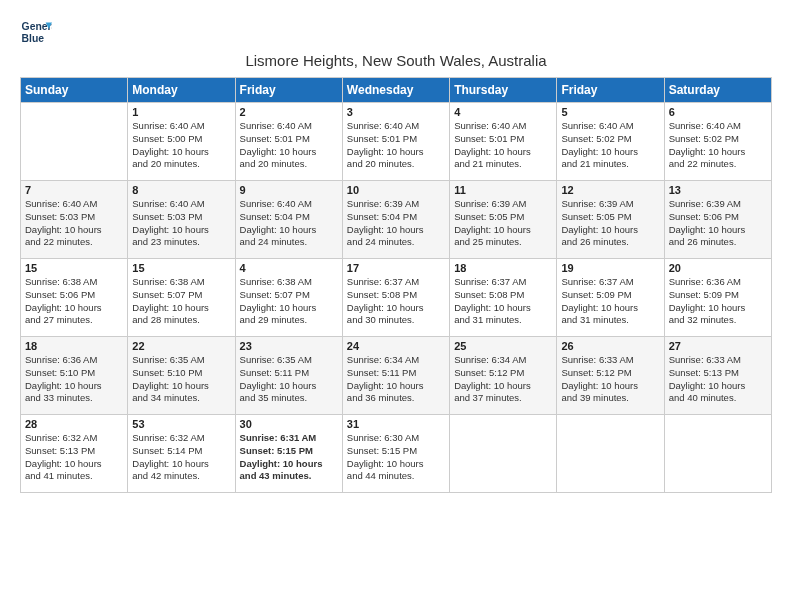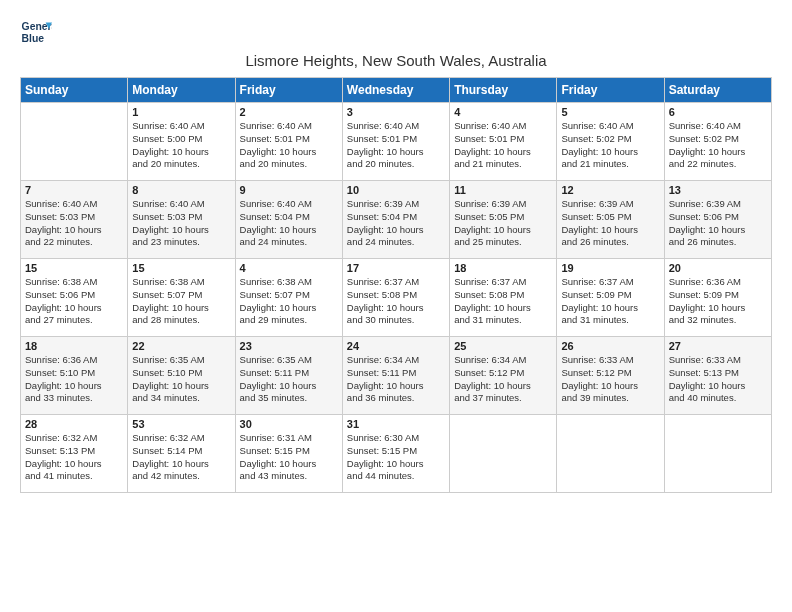--- a/index.html
+++ b/index.html
@@ -315,21 +315,21 @@
         </td>
         <td>
           <span class="day-number">53</span>
           <div class="day-info" style="white-space: pre-line;">Sunrise: 6:32 AM
 Sunset: 5:14 PM
 Daylight: 10 hours
 and 42 minutes.</div>
         </td>
         <td>
           <span class="day-number">30</span>
-          <div class="day-info" style="white-space: pre-line;">Sunrise: 6:31 AM
+          <div class="day-info" style="white-space: pre-line; font-weight: bold;">Sunrise: 6:31 AM
 Sunset: 5:15 PM
 Daylight: 10 hours
 and 43 minutes.</div>
         </td>
         <td>
           <span class="day-number">31</span>
           <div class="day-info" style="white-space: pre-line;">Sunrise: 6:30 AM
 Sunset: 5:15 PM
 Daylight: 10 hours
 and 44 minutes.</div>

